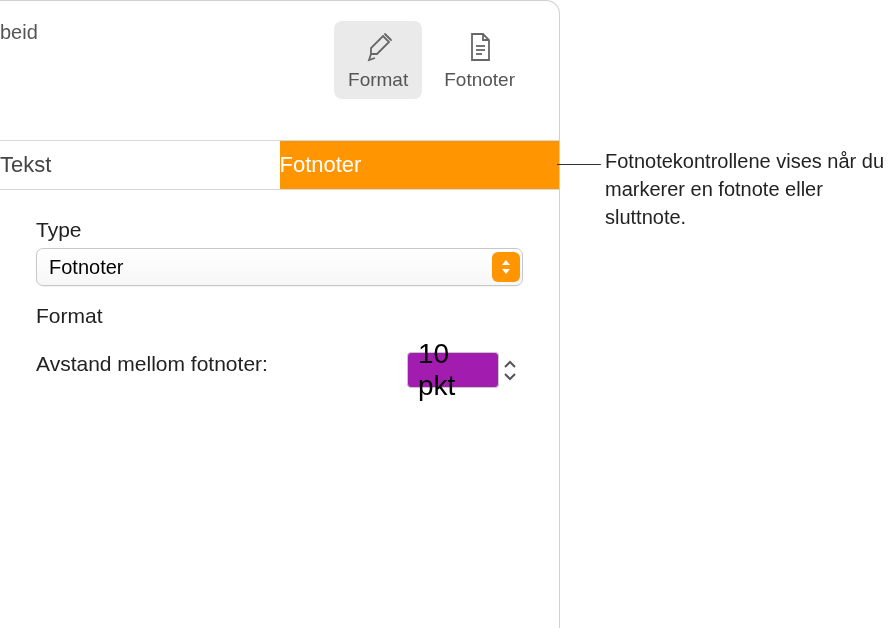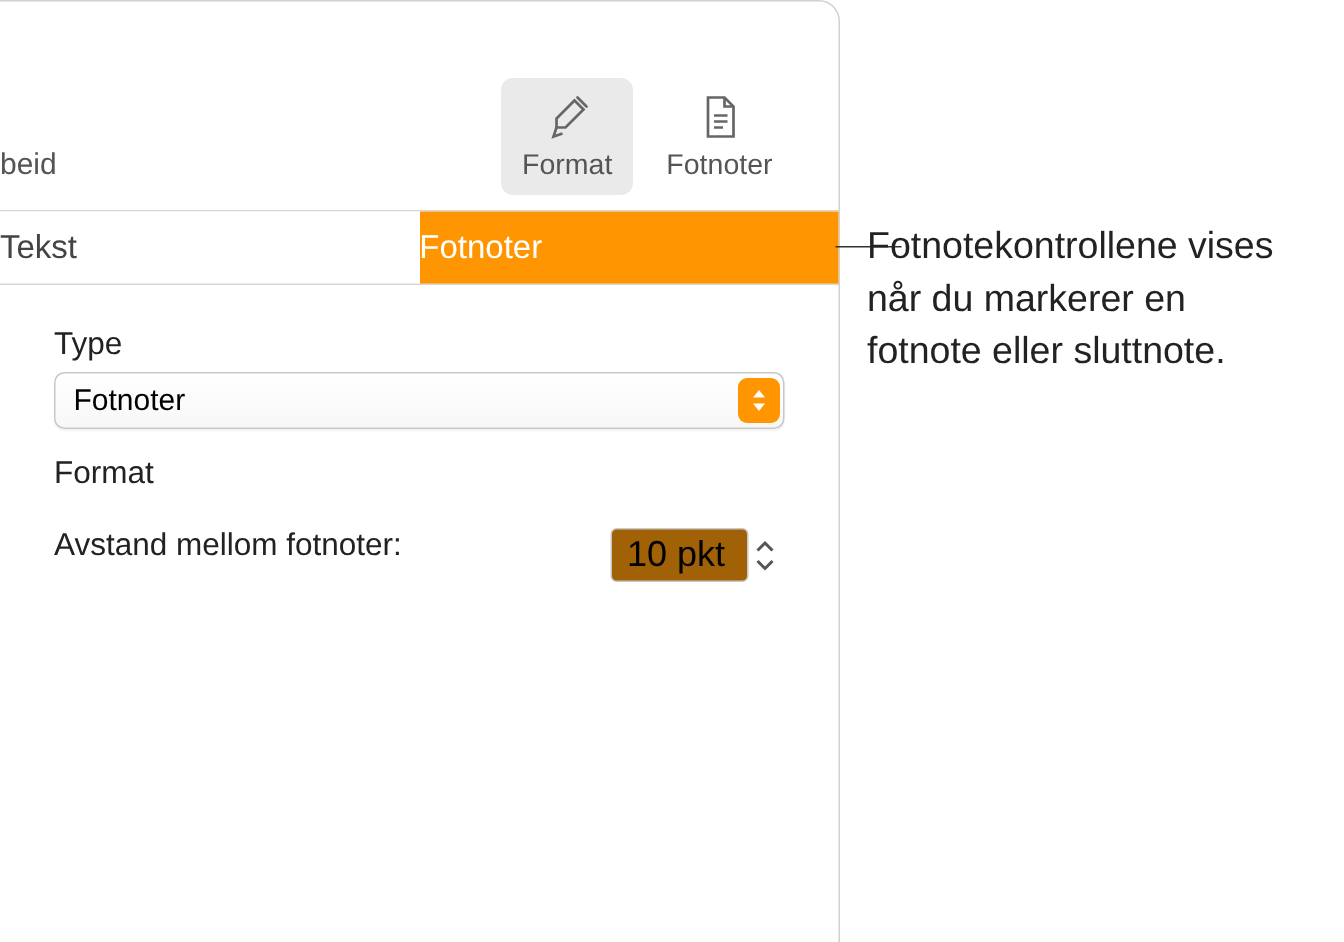--- a/index.html
+++ b/index.html
@@ -19,21 +19,21 @@
       height: 628px;
       border: 1px solid #d0d0d0;
       border-top-right-radius: 14px;
       border-left: none;
       border-bottom: none;
       background: #fff;
       position: relative;
     }
     .toolbar {
       display: flex;
-      align-items: flex-end;
+      align-items: flex-start;
       justify-content: space-between;
       padding: 20px 30px 10px 0;
       border-bottom: 1px solid #d8d8d8;
       height: 140px;
     }
     .toolbar-left {
       padding-left: 0;
       color: #555;
       font-size: 20px;
       padding-bottom: 8px;
@@ -134,37 +134,37 @@
       display: flex;
       align-items: center;
       gap: 4px;
     }
     .stepper-input {
       border: 1px solid #c8c8c8;
       border-radius: 4px;
       height: 36px;
       width: 92px;
       padding: 0 10px;
-      font-size: 24px;
+      font-size: 28px;
       text-align: left;
-      background: #a16207;
+      background: #a21caf;
     }
     .stepper-buttons {
       width: 20px;
       height: 36px;
       display: flex;
       flex-direction: column;
       justify-content: center;
       gap: 3px;
     }
     .annotation {
       position: absolute;
       top: 147px;
-      left: 578px;
-      font-size: 25px;
+      left: 605px;
+      font-size: 20px;
       color: #222;
       line-height: 1.4;
       width: 290px;
     }
     .annotation-line {
       position: absolute;
       top: 164px;
       left: 557px;
       width: 44px;
       height: 1px;

